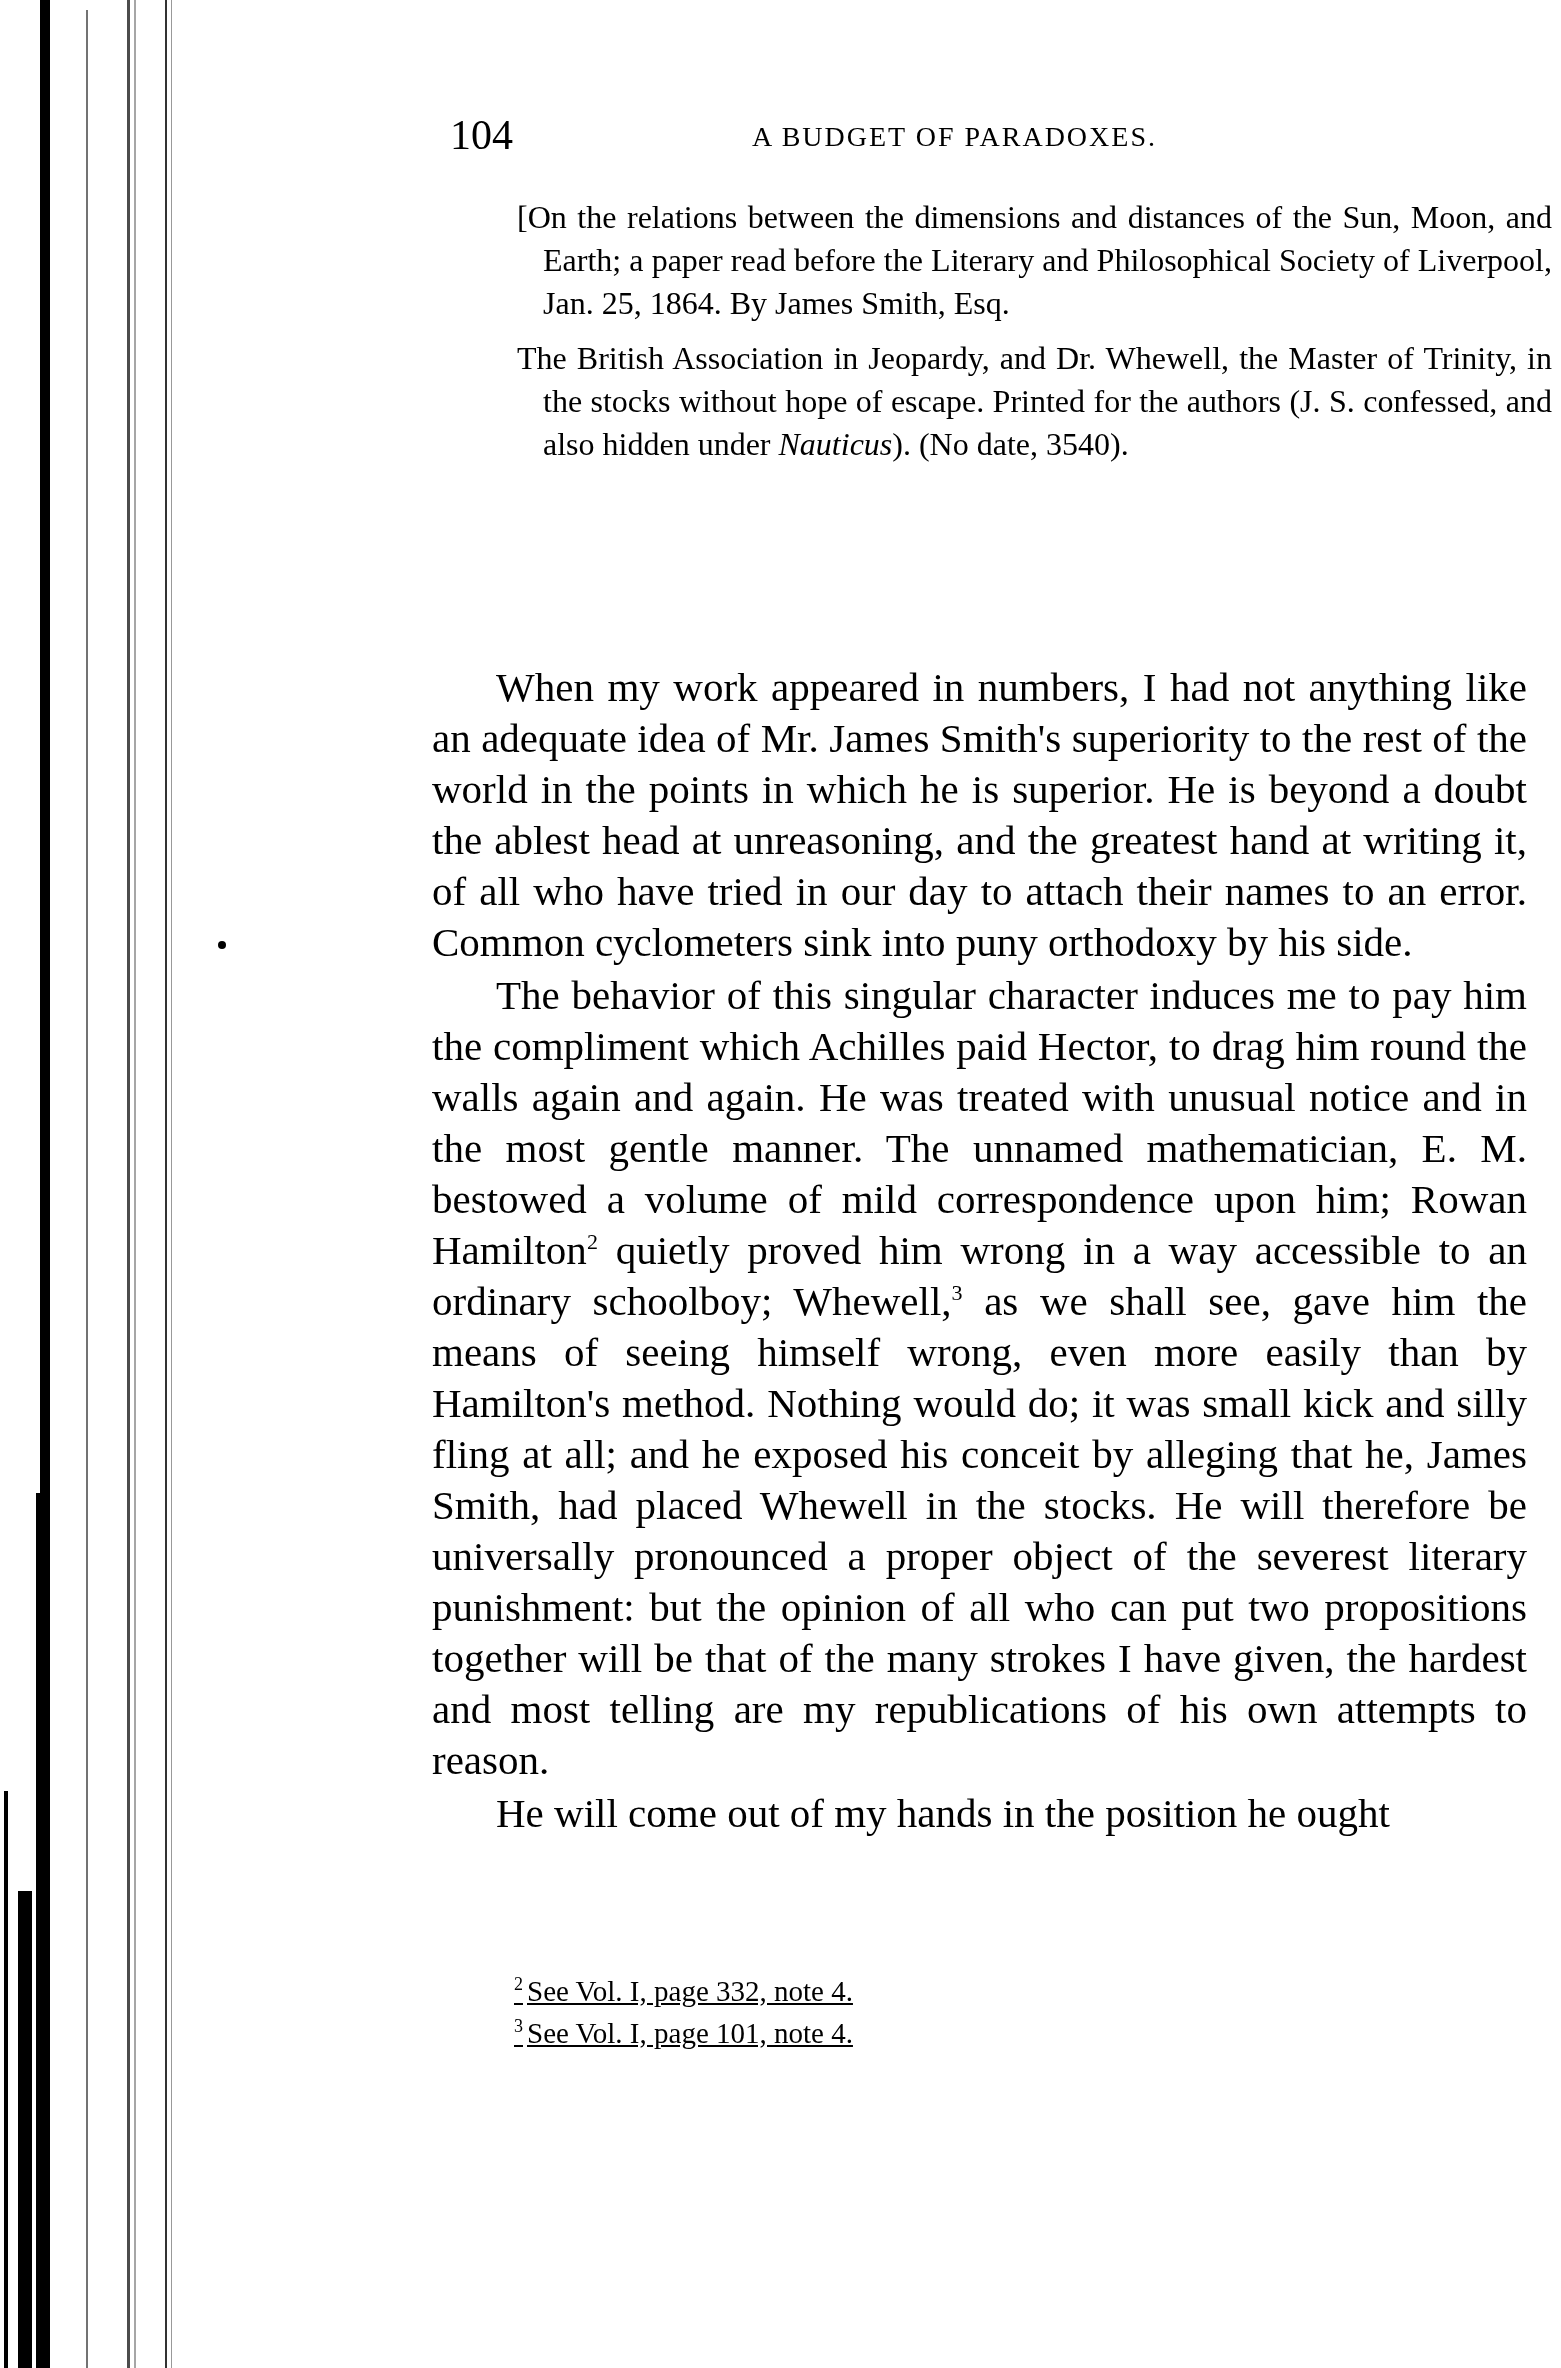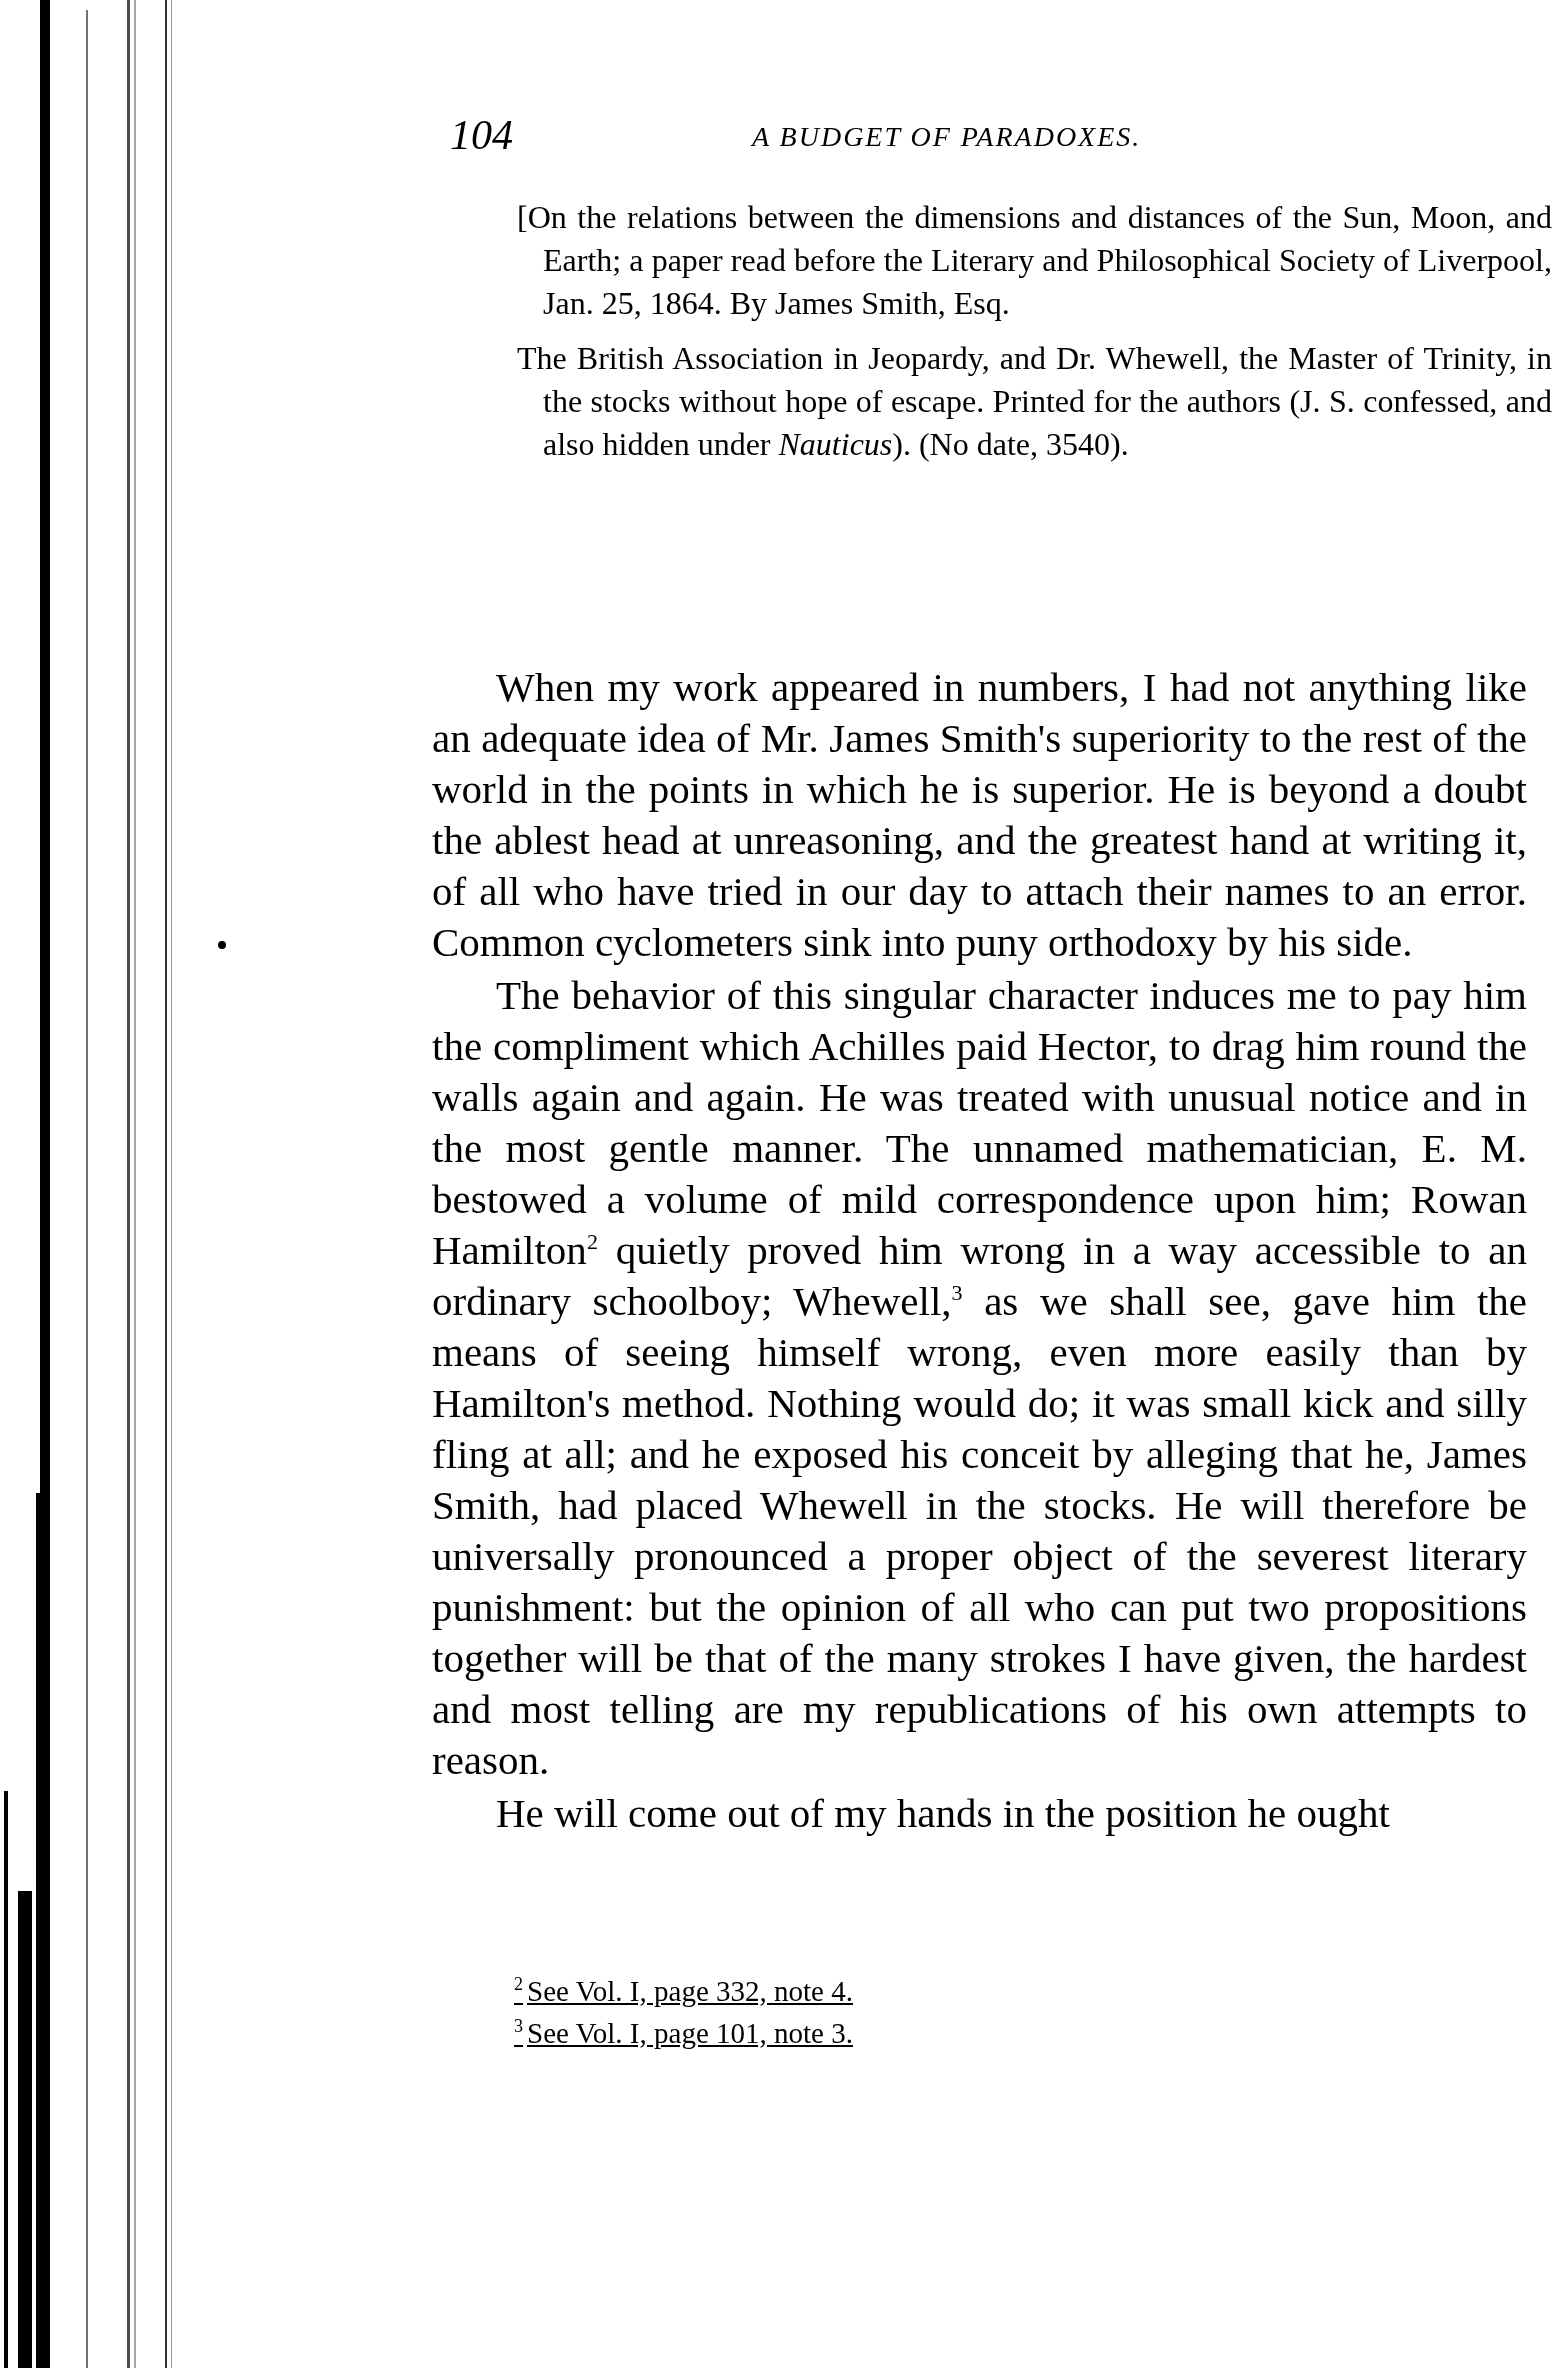--- a/index.html
+++ b/index.html
@@ -26,21 +26,20 @@
       position: absolute;
       top: 0;
       background: #000;
     }
     .page-header {
       position: absolute;
       top: 111px;
       left: 450px;
       width: 1095px;
       height: 60px;
-      font-style: italic;
     }
     .page-number {
       position: absolute;
       left: 0;
       top: 0;
       font-size: 42px;
     }
     .running-title {
       position: absolute;
       left: 283px;
@@ -145,16 +144,16 @@
   <p>
     <span>He will come out of my hands in the position he ought</span>
   </p>
 </div>
 
 <div class="footnotes">
   <div>
     <span class="fn-mark">2</span><span>See Vol. I, page 332, note 4.</span>
   </div>
   <div>
-    <span class="fn-mark">3</span><span>See Vol. I, page 101, note 3.</span>
+    <span class="fn-mark">3</span><span>See Vol. I, page 101, note 4.</span>
   </div>
 </div>
 
 
 </body></html>

